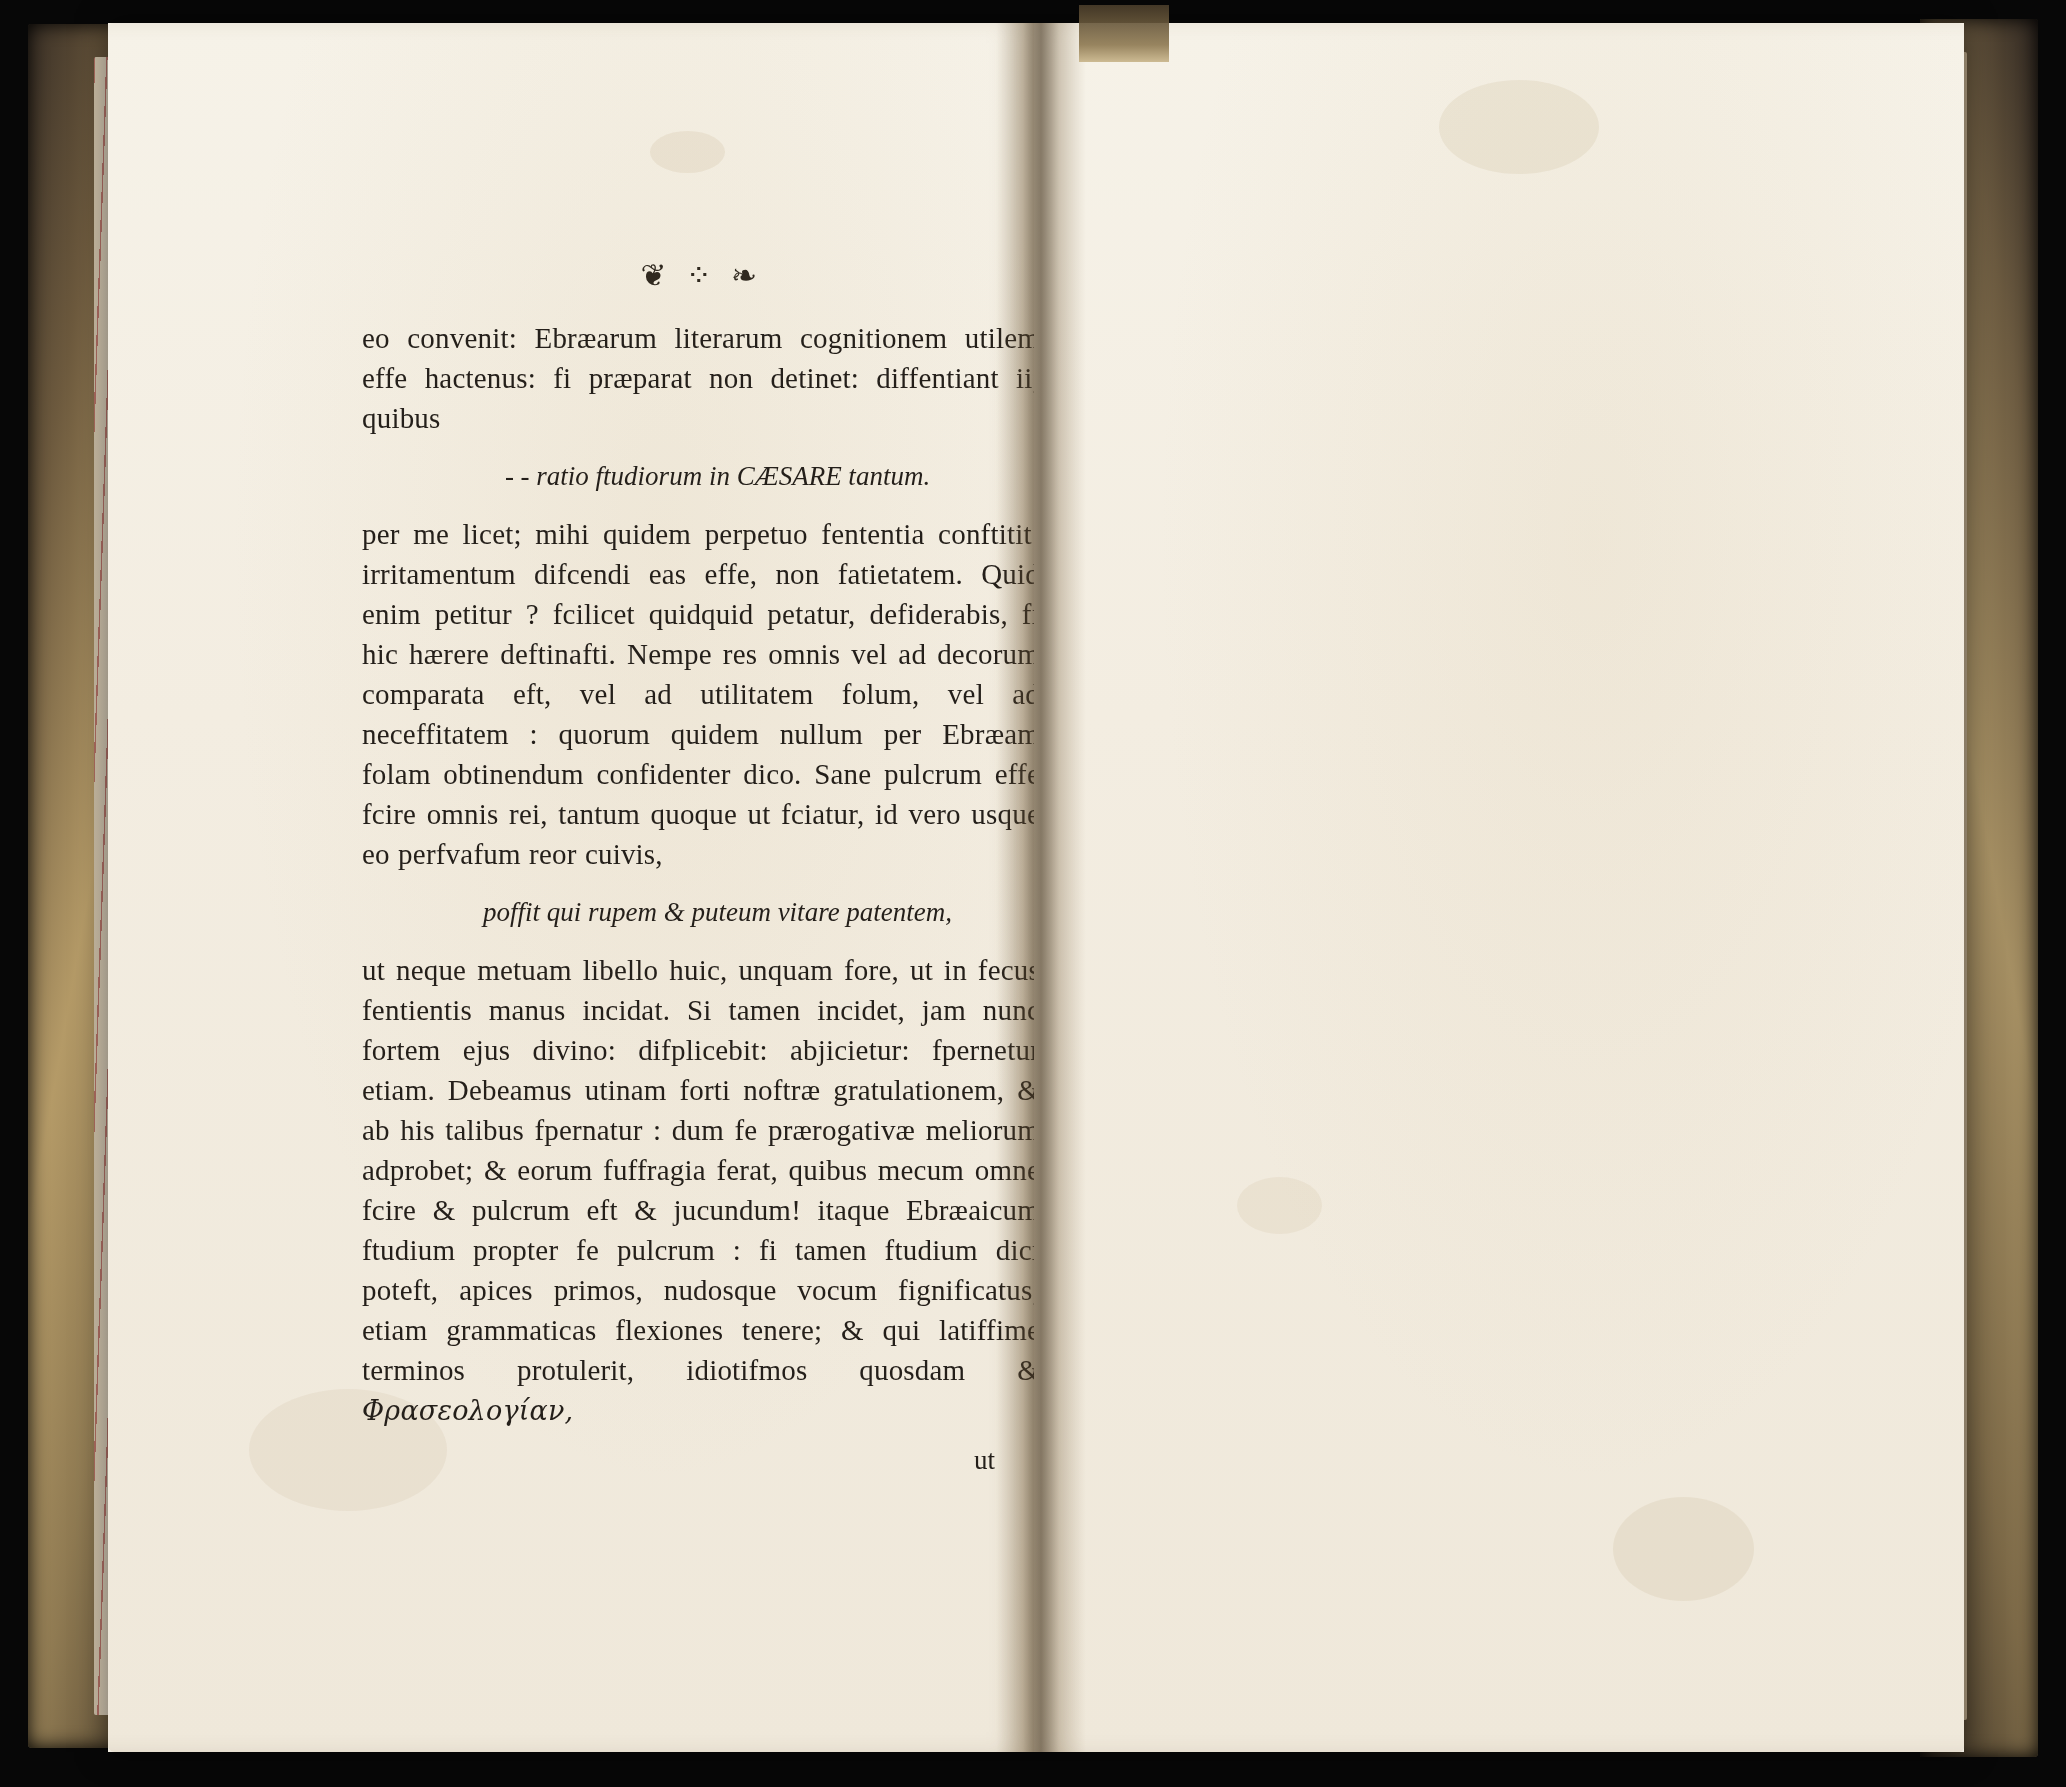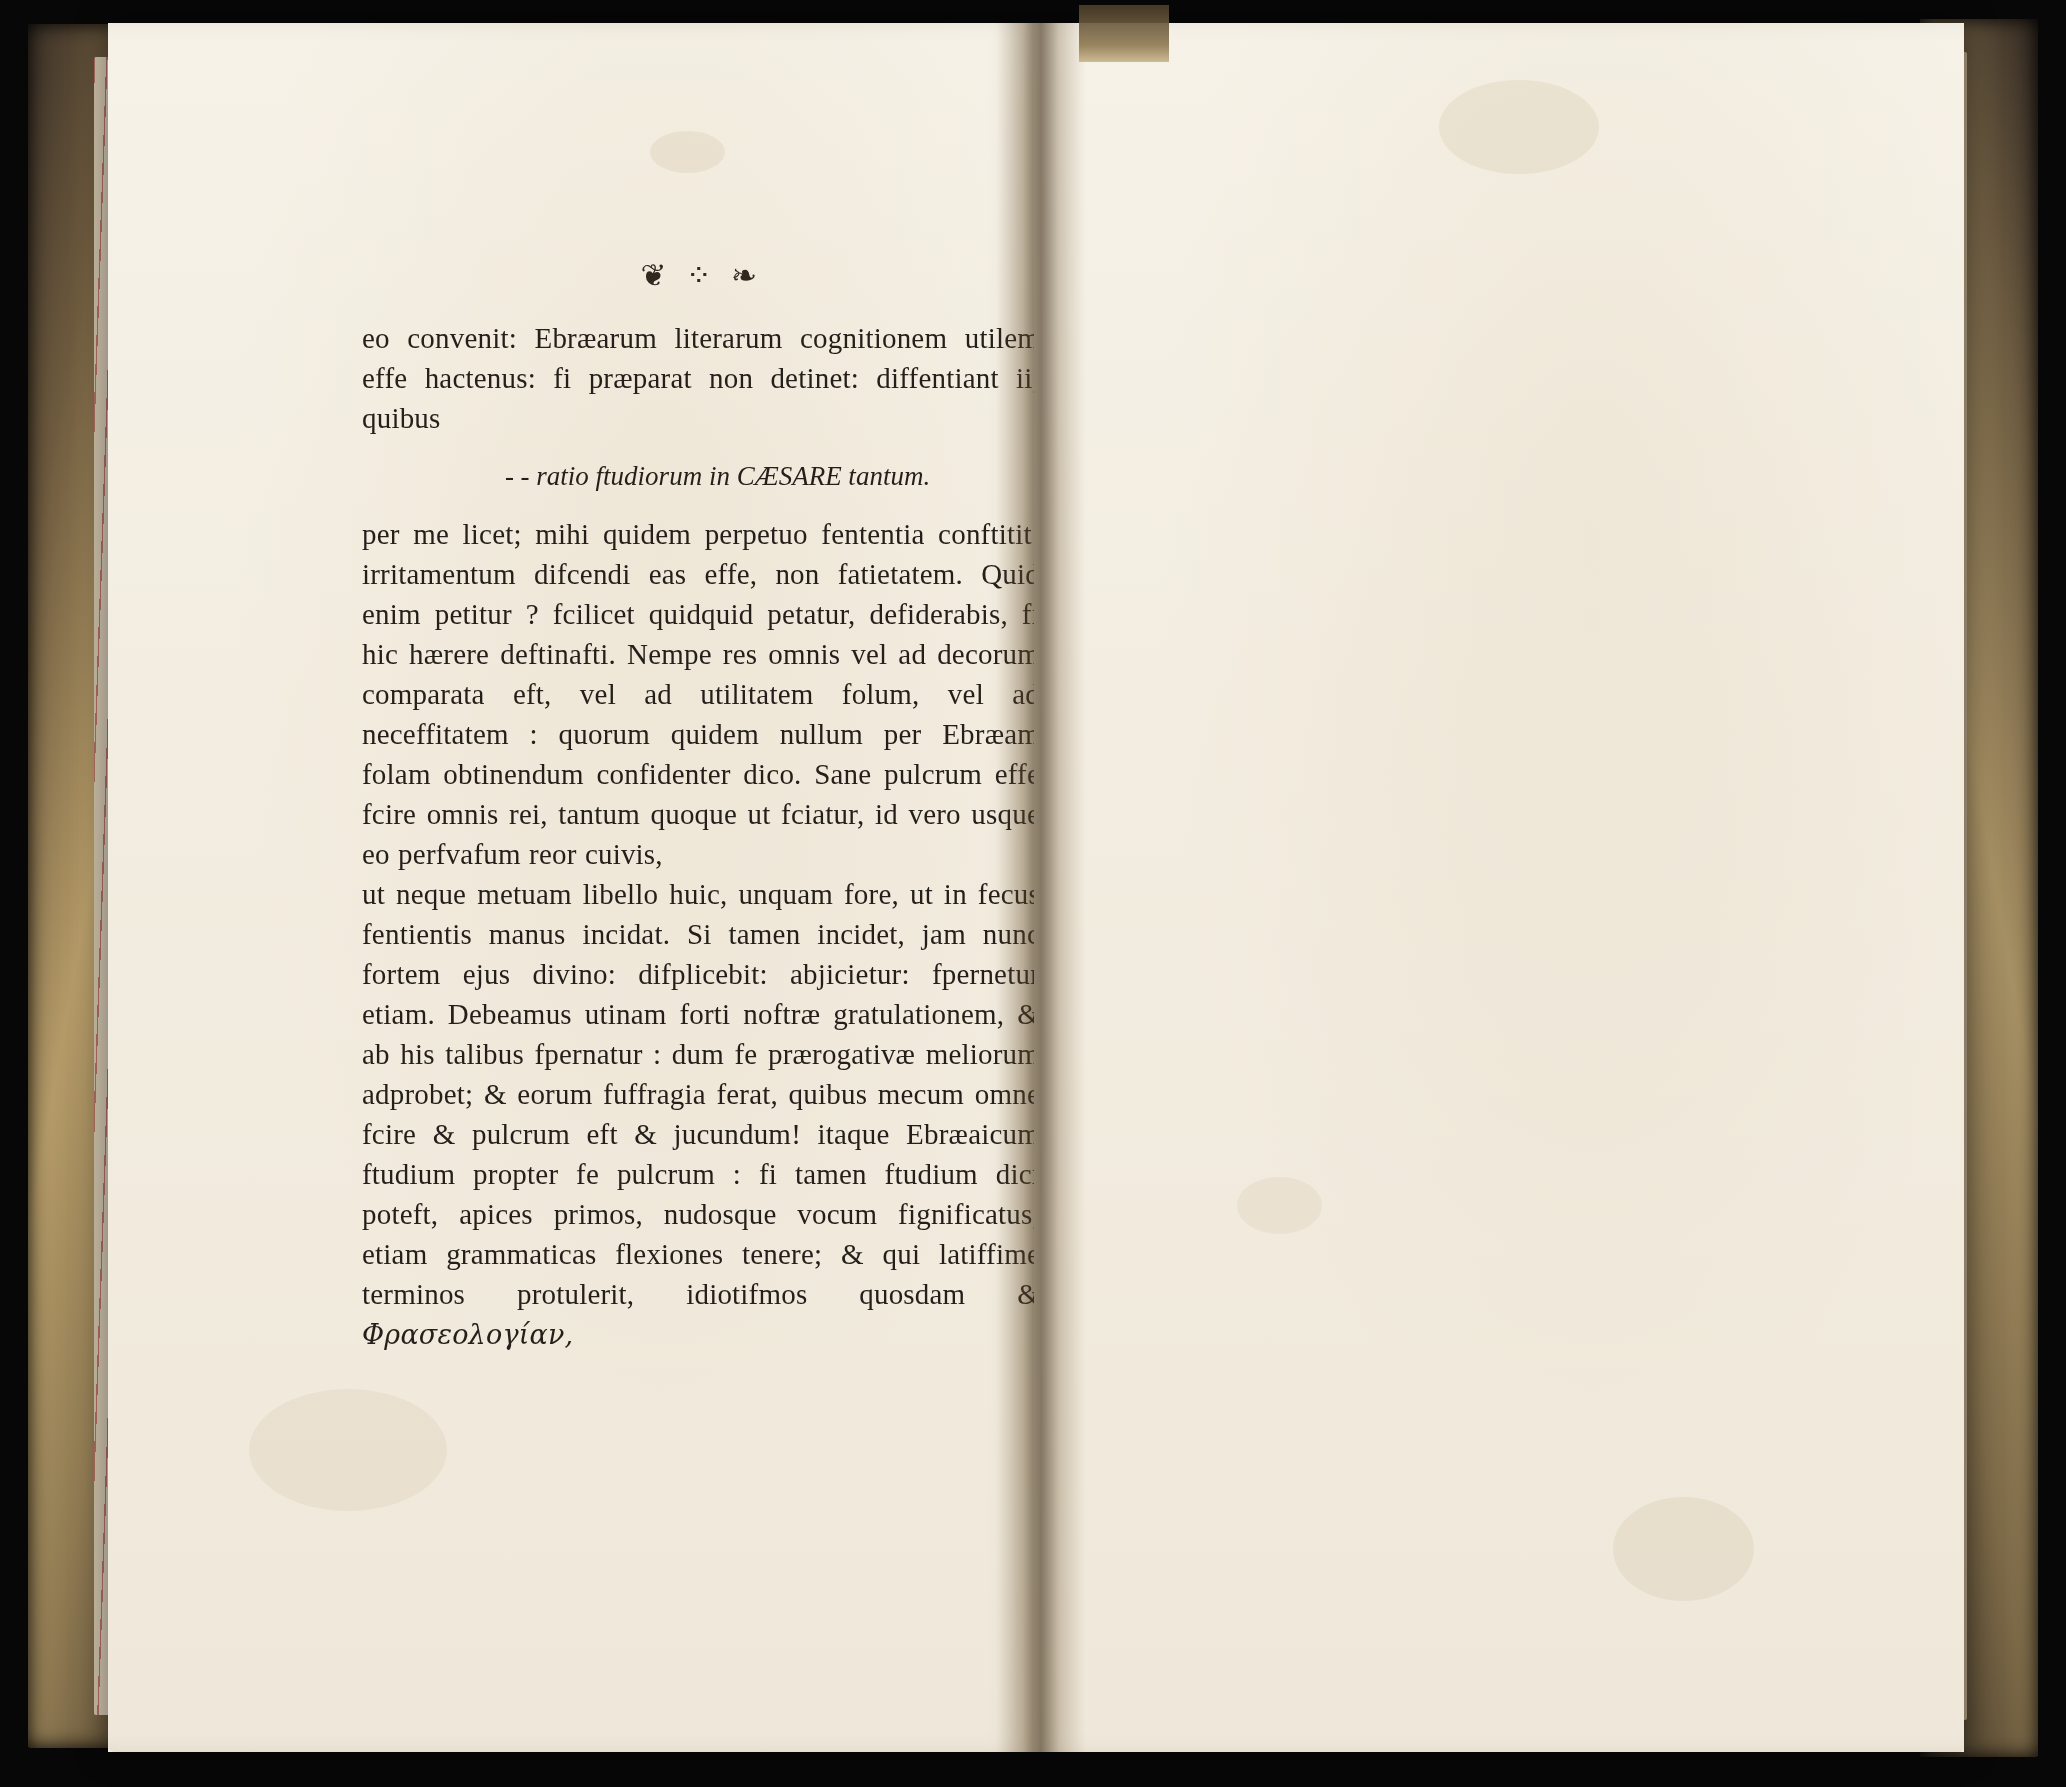--- a/index.html
+++ b/index.html
@@ -223,23 +223,27 @@
         <div class="col col-left">
 
           <div class="ornament">❦ ⁘ ❧</div>
 
           <p class="body">eo convenit: Ebræarum literarum cognitionem utilem effe hactenus: fi præparat non detinet: diffentiant ii, quibus</p>
 
           <p class="verse indent">- - ratio ftudiorum in CÆSARE tantum.</p>
 
           <p class="body">per me licet; mihi quidem perpetuo fententia conftitit: irritamentum difcendi eas effe, non fatietatem. Quid enim petitur ? fcilicet quidquid petatur, defiderabis, fi hic hærere deftinafti. Nempe res omnis vel ad decorum comparata eft, vel ad utilitatem folum, vel ad neceffitatem : quorum quidem nullum per Ebræam folam obtinendum confidenter dico. Sane pulcrum effe fcire omnis rei, tantum quoque ut fciatur, id vero usque eo perfvafum reor cuivis,</p>
 
+          <p class="verse indent">poffit qui rupem &amp; puteum vitare patentem,</p>
 
           <p class="body"><span>ut neque metuam libello huic, unquam fore, ut in fecus fentientis manus incidat. Si tamen incidet, jam nunc fortem ejus divino: difplicebit: abjicietur: fpernetur etiam. Debeamus utinam forti noftræ gratulationem, &amp; ab his talibus fpernatur : dum fe prærogativæ meliorum adprobet; &amp; eorum fuffragia ferat, quibus mecum omne fcire &amp; pulcrum eft &amp; jucundum! itaque Ebræaicum ftudium propter fe pulcrum : fi tamen ftudium dici poteft, apices primos, nudosque vocum fignificatus, etiam grammaticas flexiones tenere; &amp; qui latiffime terminos protulerit, idiotifmos quosdam &amp; </span><span class="greek">Φρασεολογίαν,</span></p>
 
+          <div class="footline">
+            <span class="foot-catch-left">ut</span>
+          </div>
         </div>
       </div>
 
       <div class="page page-right">
 
         <div class="ghost" style="left:19px; top:565px; width:264px;">&nbsp;</div>
         <div class="ghost" style="left:9.4px; top:895px; width:245px;">&nbsp;</div>
 
         <div class="stain" style="left:405px; top:57px; width:160px; height:94px; background:rgba(175,145,98,0.12);"></div>
         <div class="stain" style="left:579px; top:1474px; width:141px; height:104px; background:rgba(175,145,98,0.12);"></div>

